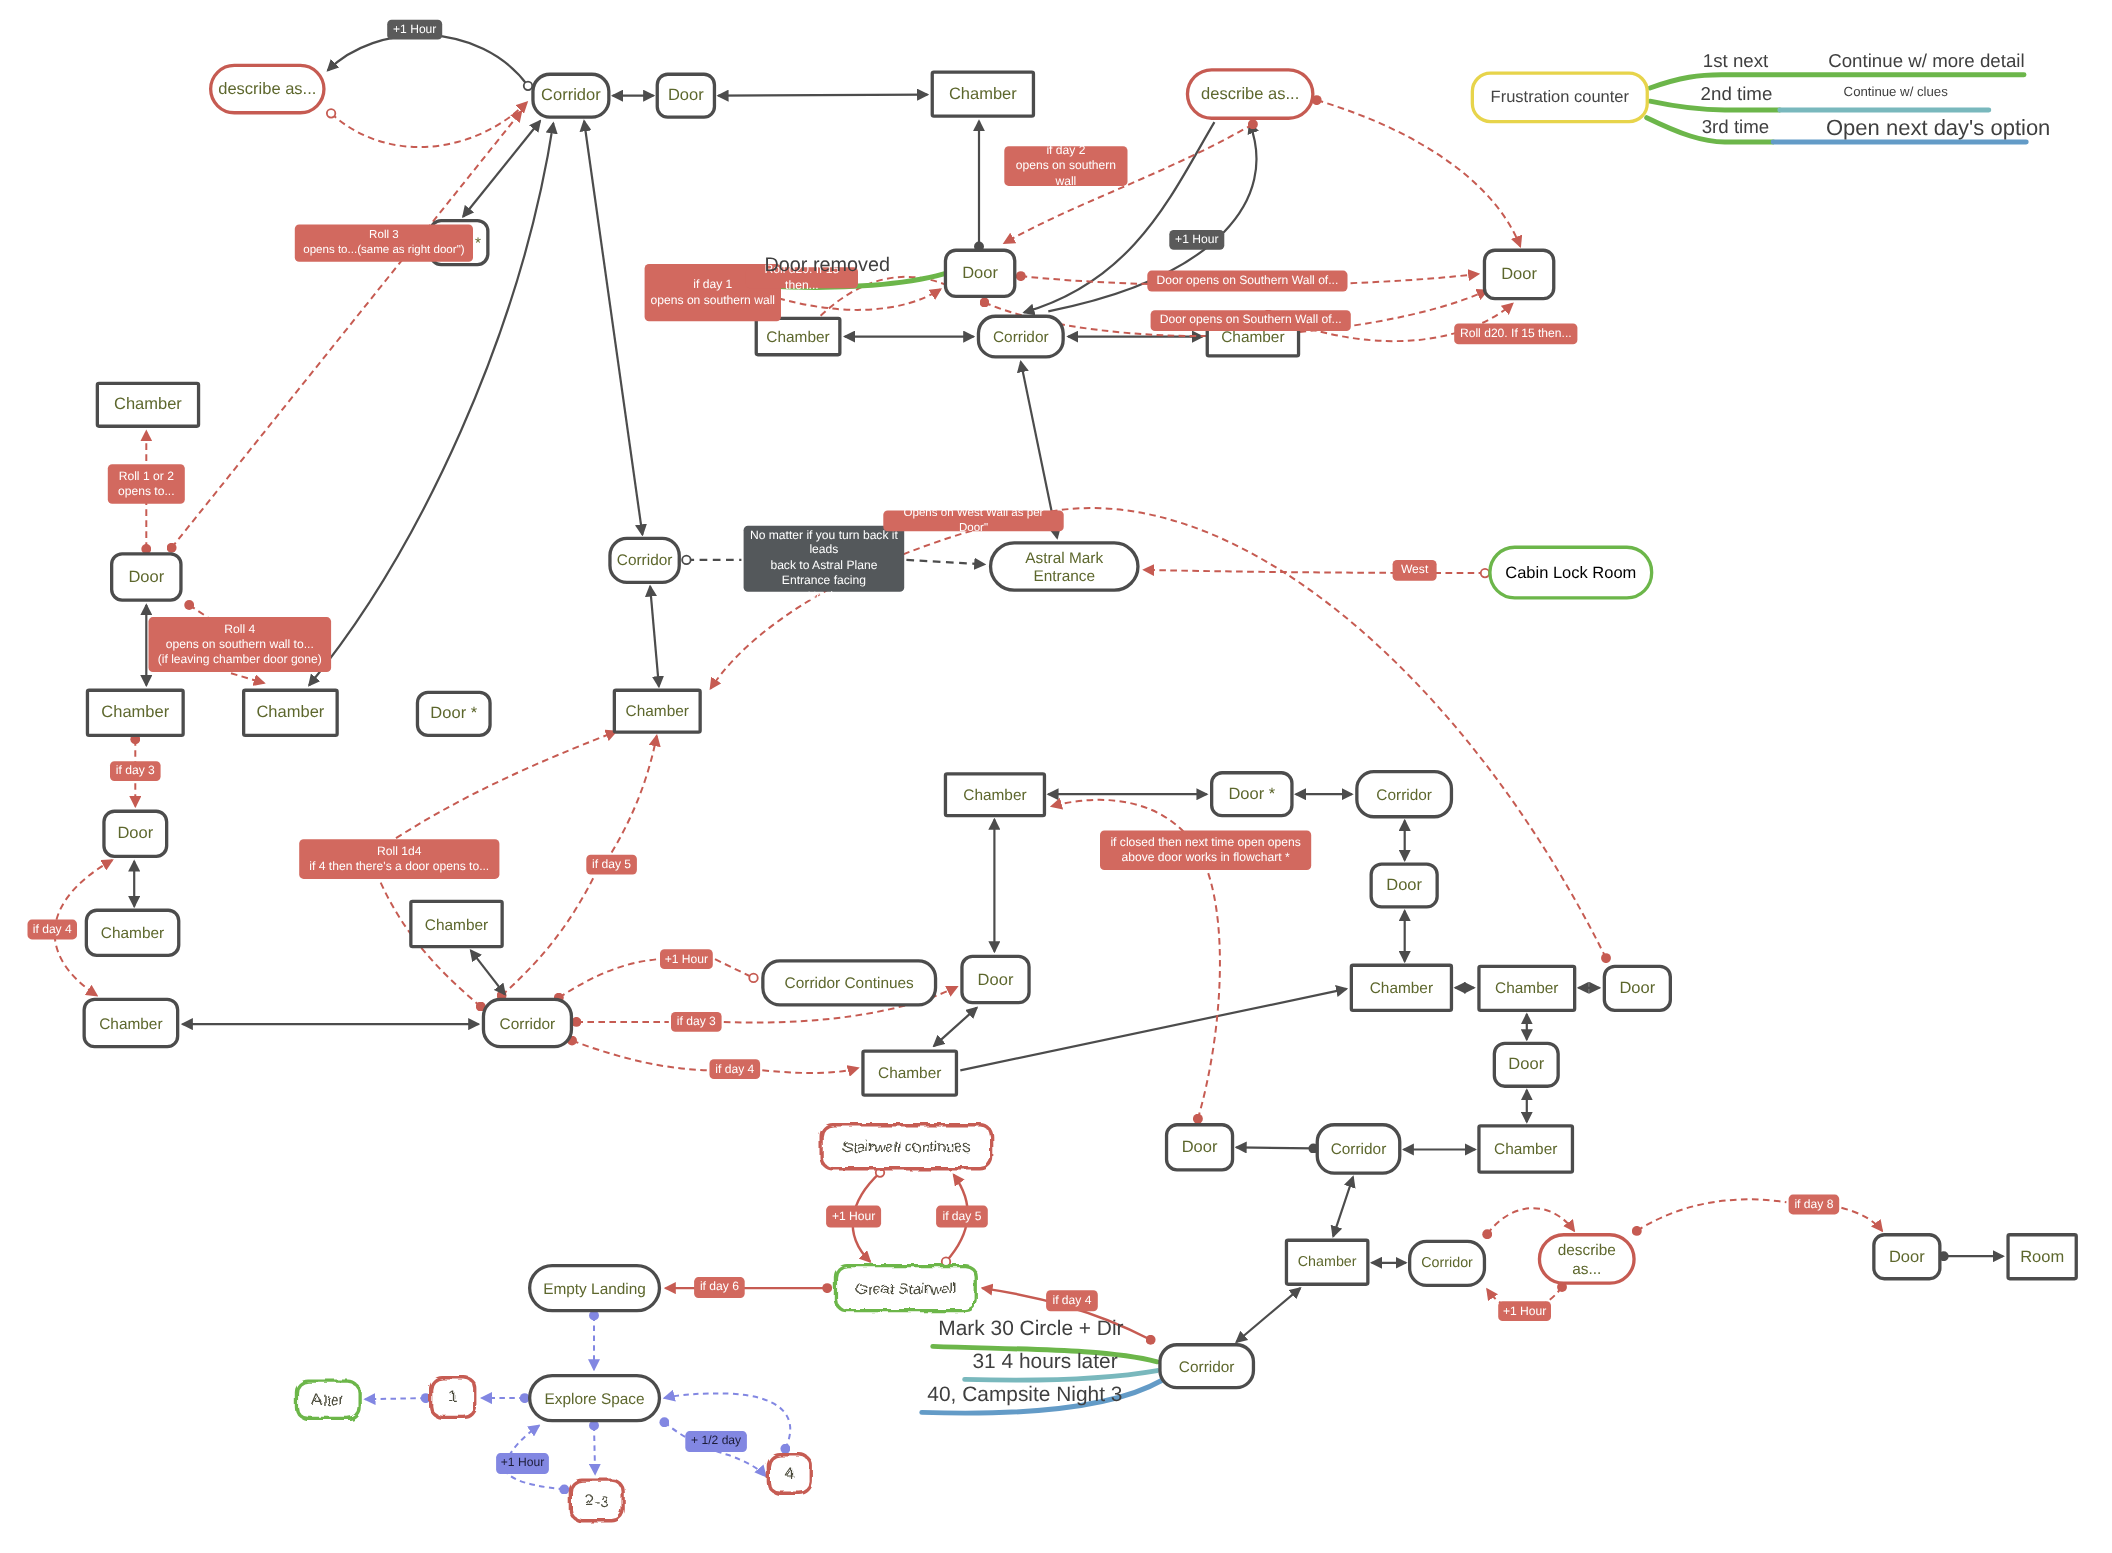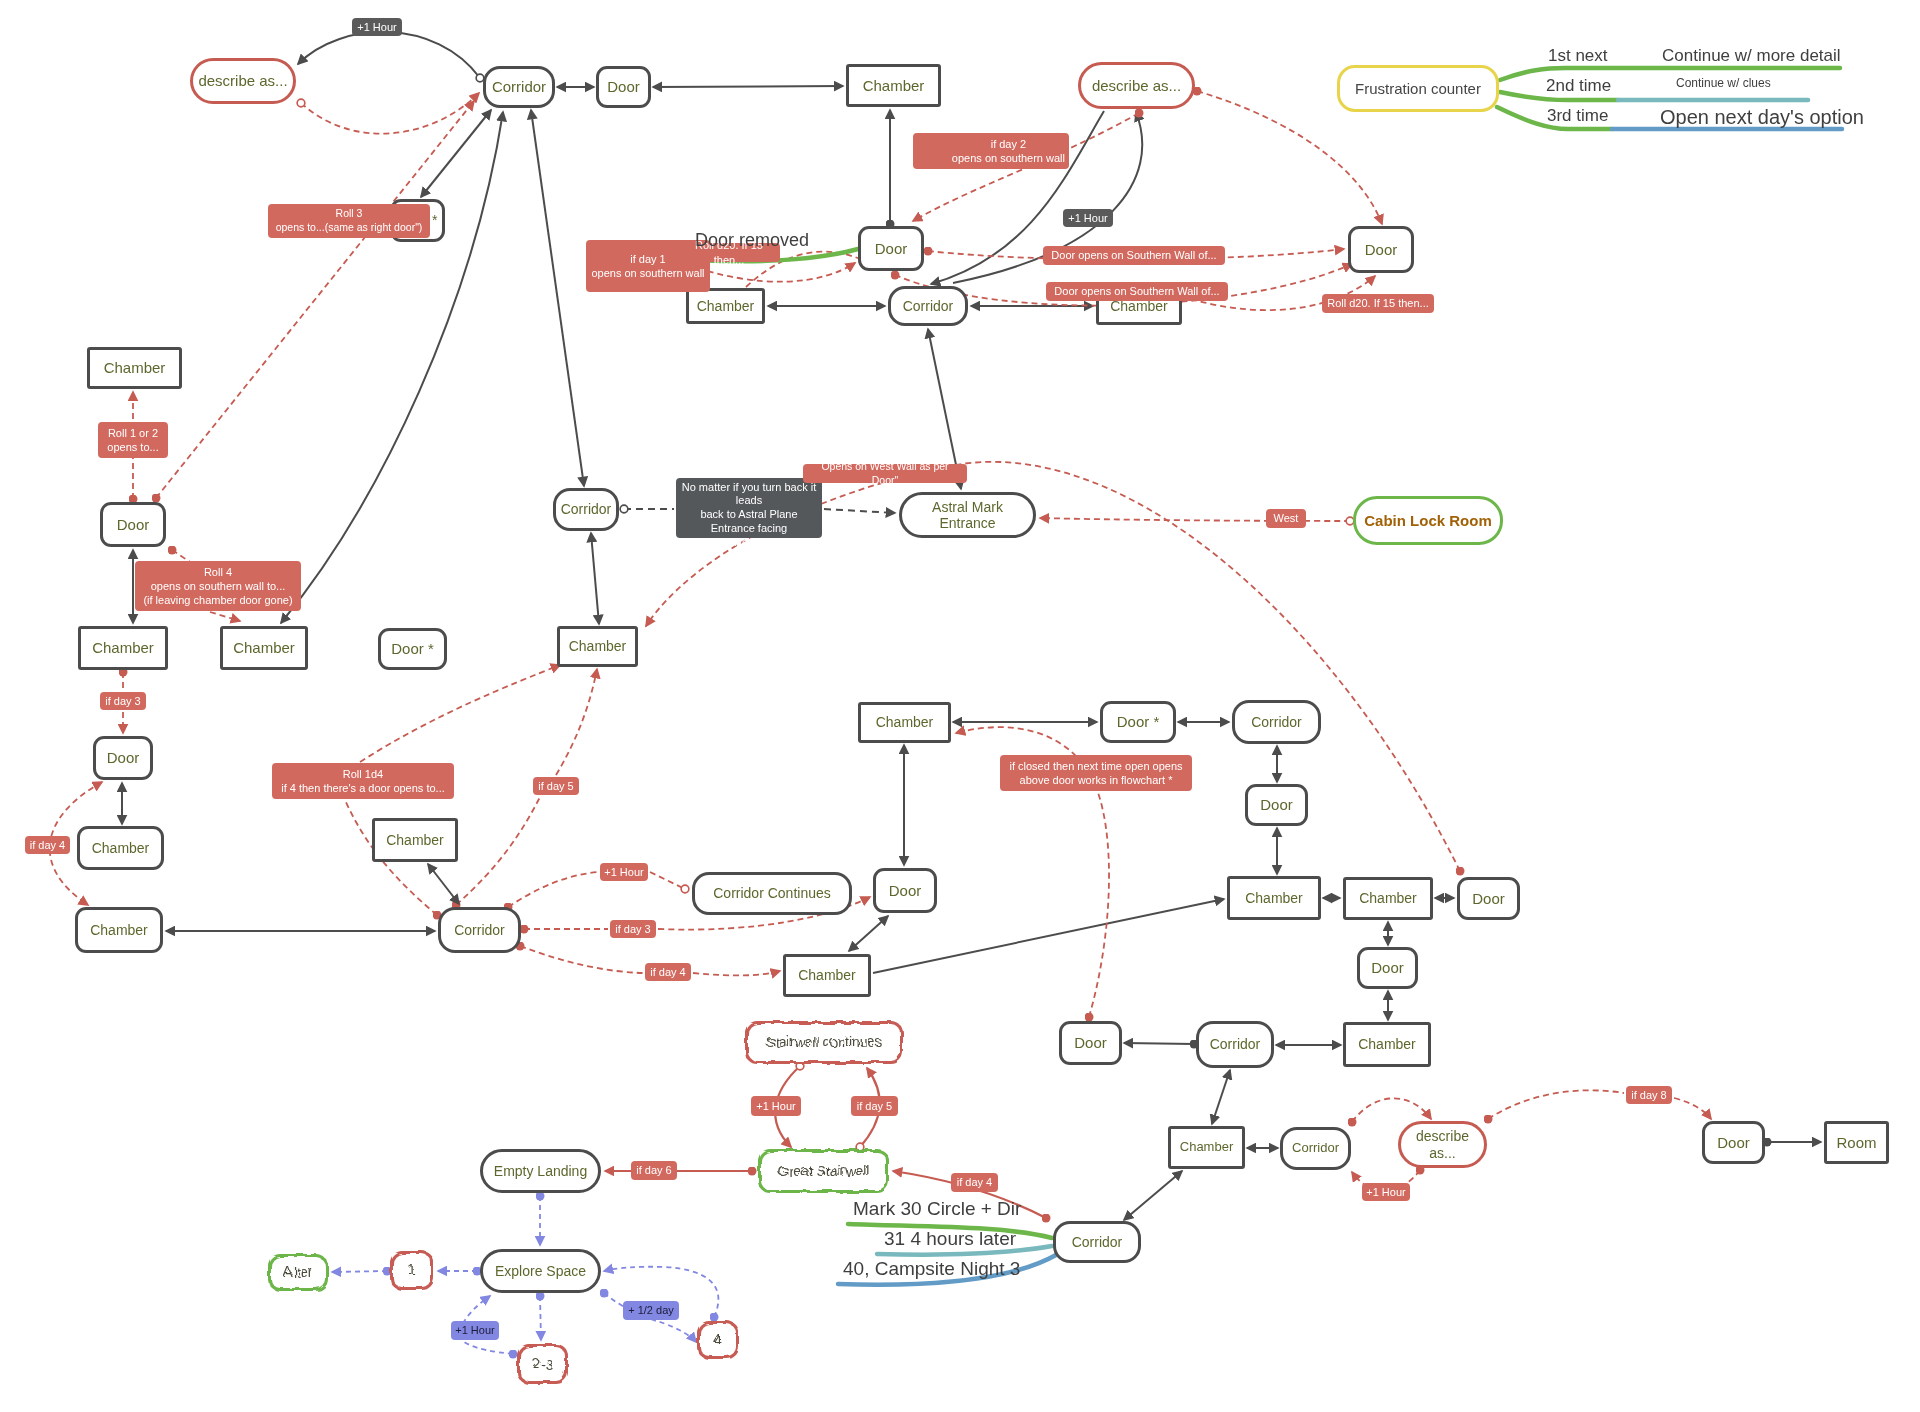--- a/index.html
+++ b/index.html
@@ -15,21 +15,21 @@
   .e-teal{stroke:#79b8bd;stroke-width:4.5;stroke-linecap:round;}
   .e-blue{stroke:#639bc7;stroke-width:4.5;stroke-linecap:round;}
   .node{position:absolute;display:flex;align-items:center;justify-content:center;text-align:center;
         background:#fff;border:3px solid #4c4c4c;color:#5d672d;font-size:15px;line-height:1.15;
         box-sizing:border-box;padding:2px 4px;}
   .t-rect{border-radius:3px;}
   .t-door{border-radius:11px;}
   .t-corridor{border-radius:17px;}
   .t-stadium{border-radius:24px;}
   .t-stadium-red{border-radius:24px;border-color:#c65b52;}
-  .t-stadium-green{border-radius:24px;border-color:#6cb64a;color:#a16207;font-weight:bold;}
+  .t-stadium-green{border-radius:24px;border-color:#6cb64a;color:#000000;}
   .t-stadium-yellow{border-radius:18px;border-color:#e7d44b;color:#454545;}
   .t-cloud-red{border-radius:12px;border-color:#c65b52;color:#4c4c3c;filter:url(#squiggle);}
   .t-cloud-green{border-radius:12px;border-color:#6cb64a;color:#4c4c3c;filter:url(#squiggle);}
   .t-note{border:none;background:#54585b;color:#fff;border-radius:4px;font-size:11px;white-space:pre-line;line-height:1.25;}
   .badge{position:absolute;display:flex;align-items:center;justify-content:center;text-align:center;
          border-radius:4px;font-size:11px;line-height:1.3;white-space:pre-line;box-sizing:border-box;padding:1px 4px;}
   .b-red{background:#d2695f;color:#fff;}
   .b-dark{background:#5a5a5a;color:#fff;}
   .b-purple{background:#8287e2;color:#1c1c38;}
   .flabel{position:absolute;color:#3f3f3f;white-space:nowrap;}
@@ -323,21 +323,21 @@
       <div class="node t-cloud-red" style="left: 517px; top: 1344px; width: 51px; height: 40px; font-size: 14px;">
         <span style="white-space: pre-line;">2-3</span>
       </div>
       <div class="node t-cloud-red" style="left: 697px; top: 1321px; width: 42px; height: 38px; font-size: 14px;">
         <span style="white-space: pre-line;">4</span>
       </div>
       <div class="node t-corridor" style="left: 1053px; top: 1221px; width: 88px; height: 42px; font-size: 14px;">
         <span style="white-space: pre-line;">Corridor</span>
       </div>
       <div class="badge b-dark" style="left: 352px; top: 18px; width: 50px; height: 18px;"><span>+1 Hour</span></div>
-      <div class="badge b-red" style="left: 913px; top: 133px; width: 156px; height: 36px; justify-content: flex-end;"><span>if day 2
+      <div class="badge b-red" style="left: 913px; top: 133px; width: 112px; height: 36px;"><span>if day 2
 opens on southern wall</span></div>
       <div class="badge b-red" style="left: 553px; top: 240px; width: 124px; height: 52px; margin-left: 33px;"><span>if day 1
 opens on southern wall</span></div>
       <div class="badge b-red" style="left: 678px; top: 243px; width: 102px; height: 19px;"><span>Roll d20. If 15 then...</span></div>
       <div class="badge b-dark" style="left: 1063px; top: 209px; width: 50px; height: 18px;"><span>+1 Hour</span></div>
       <div class="badge b-red" style="left: 1043px; top: 246px; width: 182px; height: 19px;"><span>Door opens on Southern Wall of...</span></div>
       <div class="badge b-red" style="left: 1046px; top: 282px; width: 182px; height: 19px;"><span>Door opens on Southern Wall of...</span></div>
       <div class="badge b-red" style="left: 1322px; top: 294px; width: 112px; height: 19px;"><span>Roll d20. If 15 then...</span></div>
       <div class="badge b-red" style="left: 268px; top: 204px; width: 162px; height: 34px; font-size: 10.5px;"><span>Roll 3
 opens to...(same as right door")</span></div>

